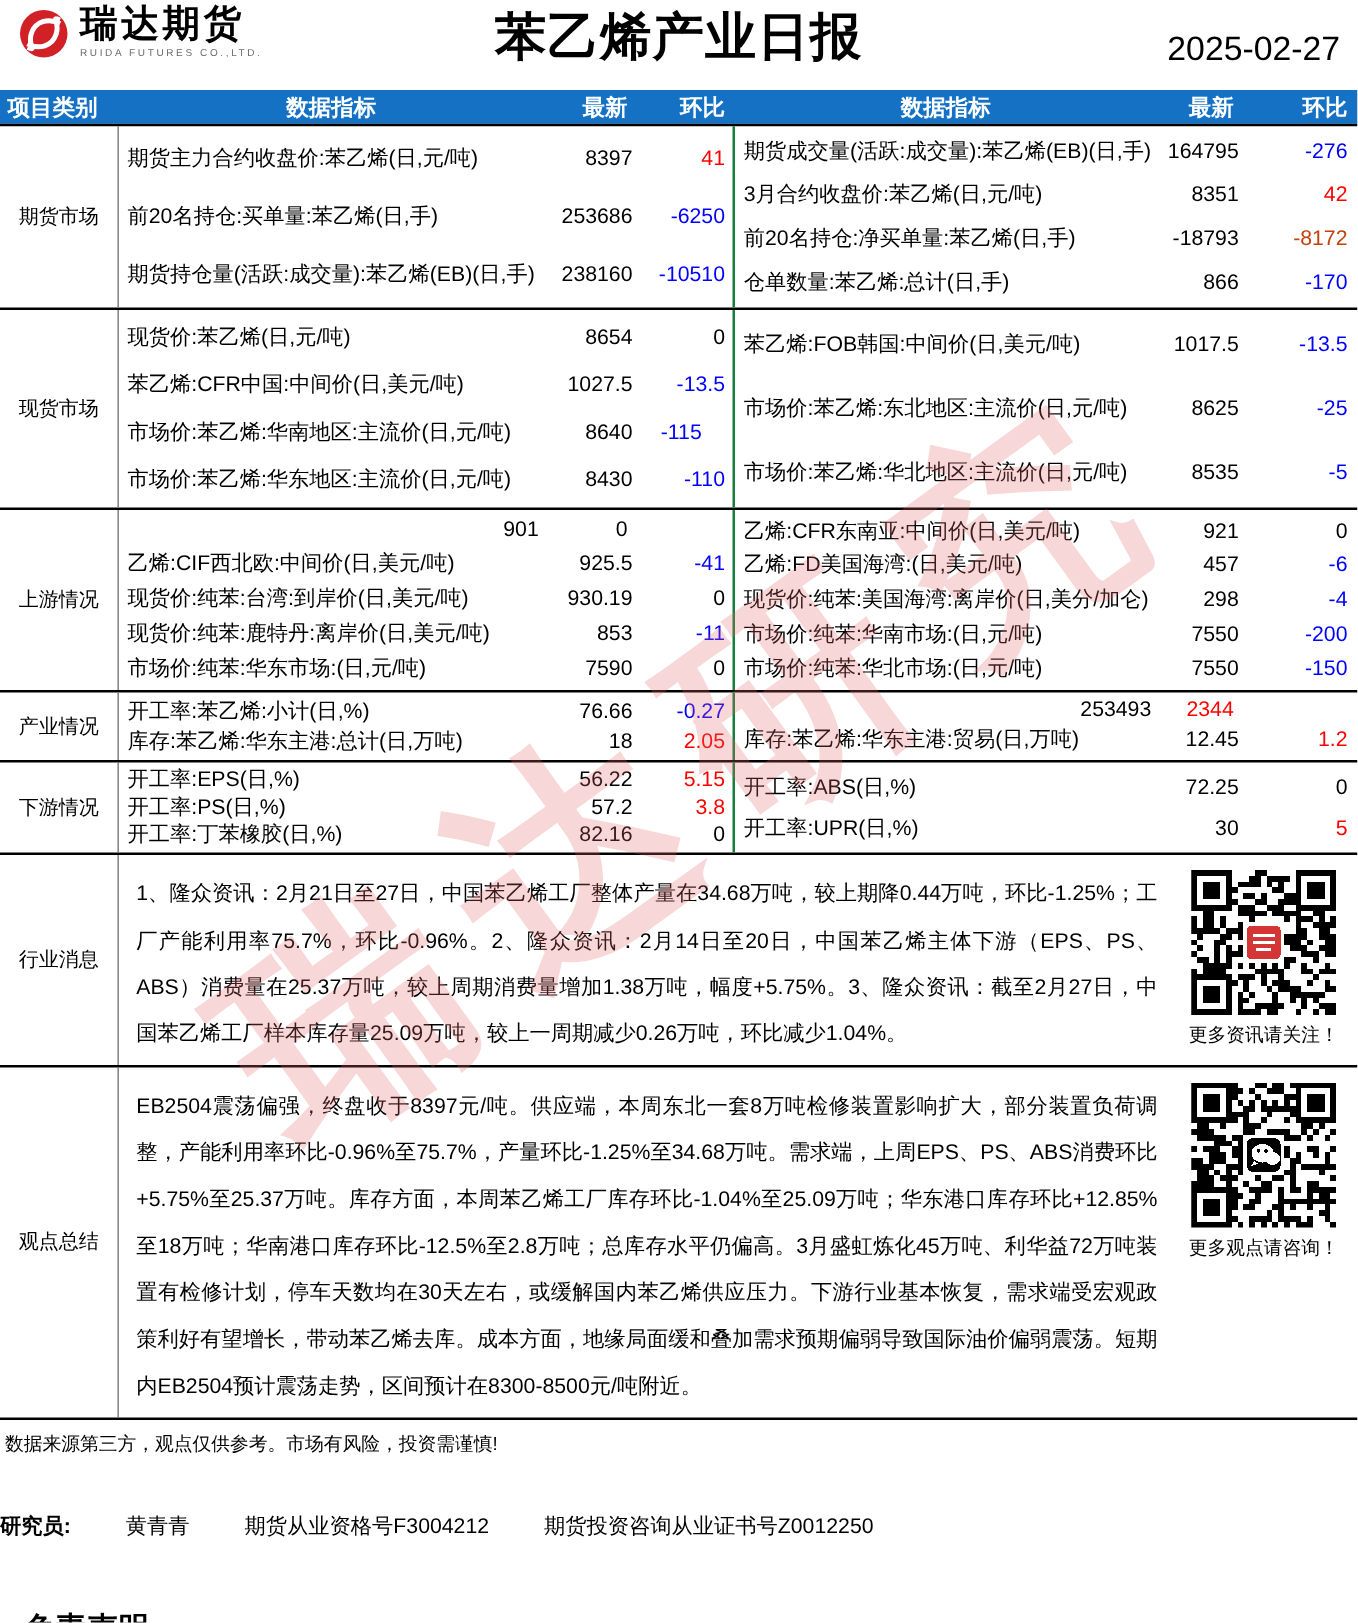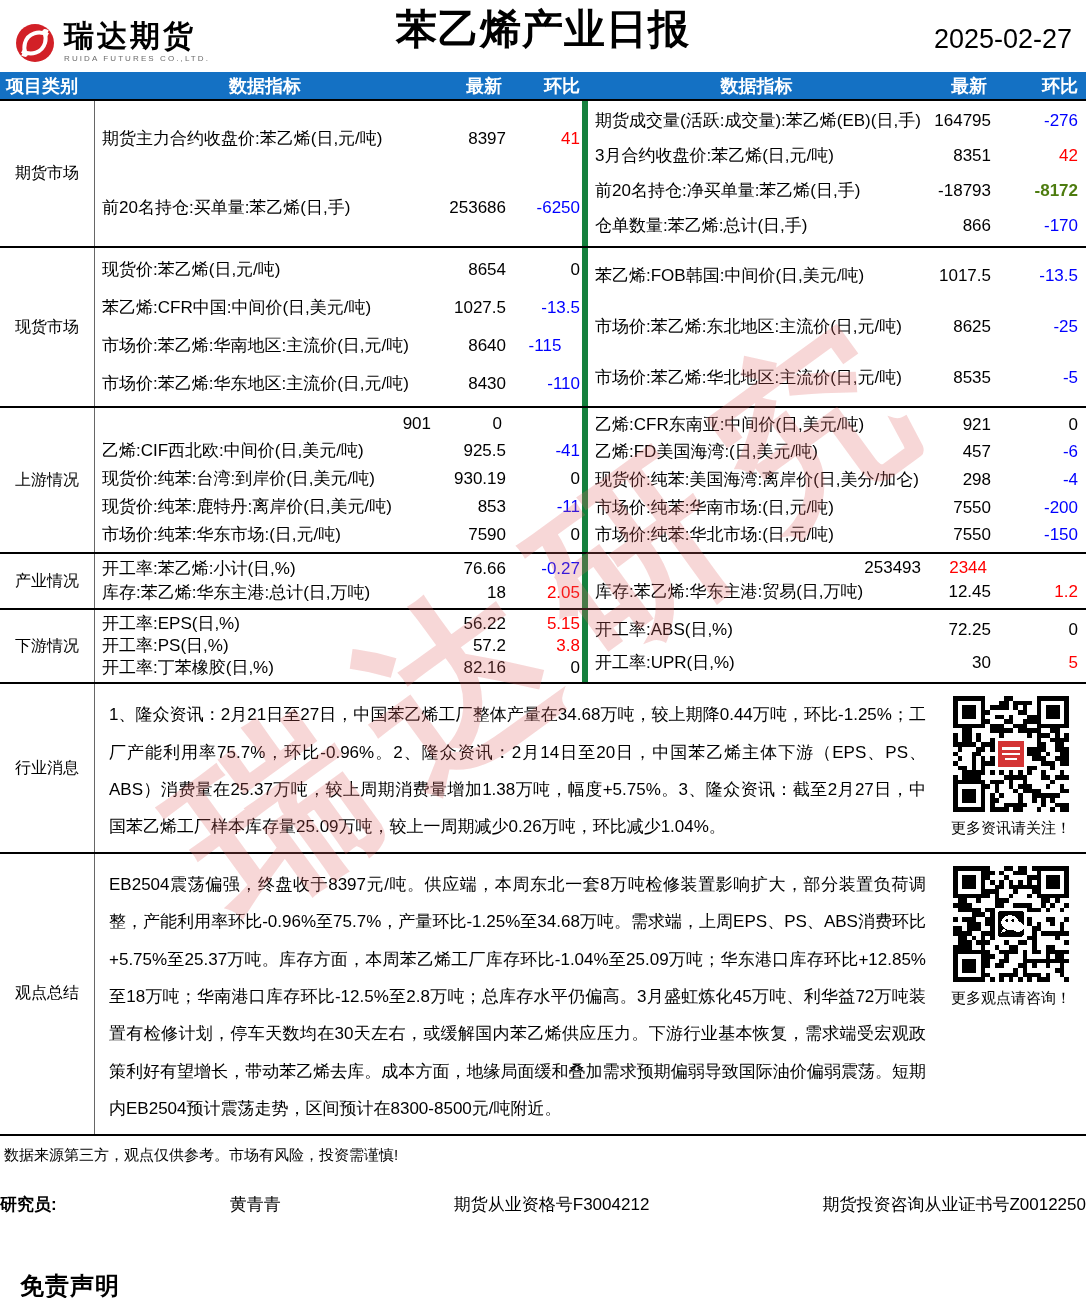--- a/index.html
+++ b/index.html
@@ -3,50 +3,50 @@
 <meta charset="utf-8">
 <style>
   * { box-sizing: border-box; margin: 0; padding: 0; }
   html,body { background:#fff; }
   body {
     width: 1086px; height: 1298px; position: relative; overflow: hidden;
     font-family: "Liberation Sans", "DejaVu Sans", sans-serif; color:#000;
   }
   
   .hdr { position: relative; height: 72px; }
-  .brand { position:absolute; left:12px; top:20px; display:flex; align-items:flex-start; gap:6px; }
+  .brand { position:absolute; left:12px; top:4px; display:flex; align-items:flex-start; gap:6px; }
   .brand-txt { display:flex; flex-direction:column; }
   .brand-cn { font-size:30px; font-weight:bold; letter-spacing:3px; line-height:1.05; }
   .brand-en { font-size:8px; color:#6b6b6b; letter-spacing:2.1px; margin-top:2px; }
   .title { position:absolute; left:0; right:0; top:2px; text-align:center; font-size:41px; font-weight:bold; letter-spacing:1px;}
   .date { position:absolute; right:14px; top:24px; font-size:27px; }
   
   .thead { display:grid; grid-template-columns:95px 340px 75px 78px 337px 70px 91px;
     background: var(--hdrbg,#1471C4); color:#fff; font-weight:bold; font-size:18px; height:27px; align-items:center; }
   .thead .c-cat { padding-left:6px; }
   .thead .c-ind { text-align:center; }
   .thead .c-num { text-align:right; padding-right:8px; }
   .tbl { border-bottom:2px solid #000; position:relative; z-index:2; }
   .section { display:grid; grid-template-columns:95px 493px 498px; border-top:2px solid #000; }
   .cat { display:flex; align-items:center; justify-content:center; font-size:16px; border-right:1px solid #666; }
   .half { display:flex; flex-direction:column; justify-content:space-evenly; padding:3px 0; }
-  .half.L { border-right:6px solid #15803d; }
+  .half.L { border-right:2px solid #15803d; }
   .row { display:grid; align-items:center; flex:1 1 auto; }
   .half.L .row { grid-template-columns:340px 75px 78px; }
   .half.R .row { grid-template-columns:337px 70px 91px; }
   .ind { font-size:17px; padding-left:7px; line-height:1.3; }
   .num { text-align:right; font-size:17px; padding-right:4px; }
   .chg { text-align:right; font-size:17px; padding-right:8px; }
   .txtsec { display:grid; grid-template-columns:95px 841px 150px; border-top:2px solid #000; }
   .blocktext { font-size:17px; line-height:2.2; padding:12px 10px 6px 14px; text-align:justify; }
   .qrbox { display:flex; flex-direction:column; align-items:center; padding-top:12px; gap:7px; }
   .qrcap { font-size:15px; white-space:nowrap; }
   
   .note { font-size:15px; padding:10px 4px 0 4px; }
-  .res { display:flex; justify-content:space-between; font-size:17px; margin-top:28px; }
+  .res { display:flex; justify-content:flex-start; gap:44px; font-size:17px; margin-top:44px; }
   .res .lbl { font-weight:bold; }
   .disc-title { font-size:24px; font-weight:bold; margin:54px 0 0 20px; letter-spacing:1px; }
   
   .watermark { position:absolute; left:130px; top:770px; transform:rotate(-36deg); transform-origin:left top;
     font-size:185px; font-weight:bold; letter-spacing:34px; white-space:nowrap;
     color:rgba(224,102,102,0.26); pointer-events:none; z-index:3; }
 </style>
 </head>
 <body>
 
@@ -86,36 +86,41 @@
           <div class="row">
             <div class="ind">期货主力合约收盘价:苯乙烯(日,元/吨)</div>
             <div class="num">8397</div>
             <div class="chg" style="color: rgb(255, 0, 0);">41</div>
           </div>
           <div class="row">
             <div class="ind">前20名持仓:买单量:苯乙烯(日,手)</div>
             <div class="num">253686</div>
             <div class="chg" style="color: rgb(0, 0, 255);">-6250</div>
           </div>
+          <div class="row">
+            <div class="ind">期货持仓量(活跃:成交量):苯乙烯(EB)(日,手)</div>
+            <div class="num">238160</div>
+            <div class="chg" style="color: rgb(0, 0, 255);">-10510</div>
+          </div>
         </div>
         <div class="half R">
           <div class="row">
             <div class="ind">期货成交量(活跃:成交量):苯乙烯(EB)(日,手)</div>
             <div class="num">164795</div>
             <div class="chg" style="color: rgb(0, 0, 255);">-276</div>
           </div>
           <div class="row">
             <div class="ind">3月合约收盘价:苯乙烯(日,元/吨)</div>
             <div class="num">8351</div>
             <div class="chg" style="color: rgb(255, 0, 0);">42</div>
           </div>
           <div class="row">
             <div class="ind">前20名持仓:净买单量:苯乙烯(日,手)</div>
             <div class="num">-18793</div>
-            <div class="chg" style="color: #4d7c0f; font-weight: bold;">-8172</div>
+            <div class="chg" style="color: #c2410c;">-8172</div>
           </div>
           <div class="row">
             <div class="ind">仓单数量:苯乙烯:总计(日,手)</div>
             <div class="num">866</div>
             <div class="chg" style="color: rgb(0, 0, 255);">-170</div>
           </div>
         </div>
       </div>
       <div class="section" style="min-height: 160px;">
         <div class="cat">现货市场</div>

